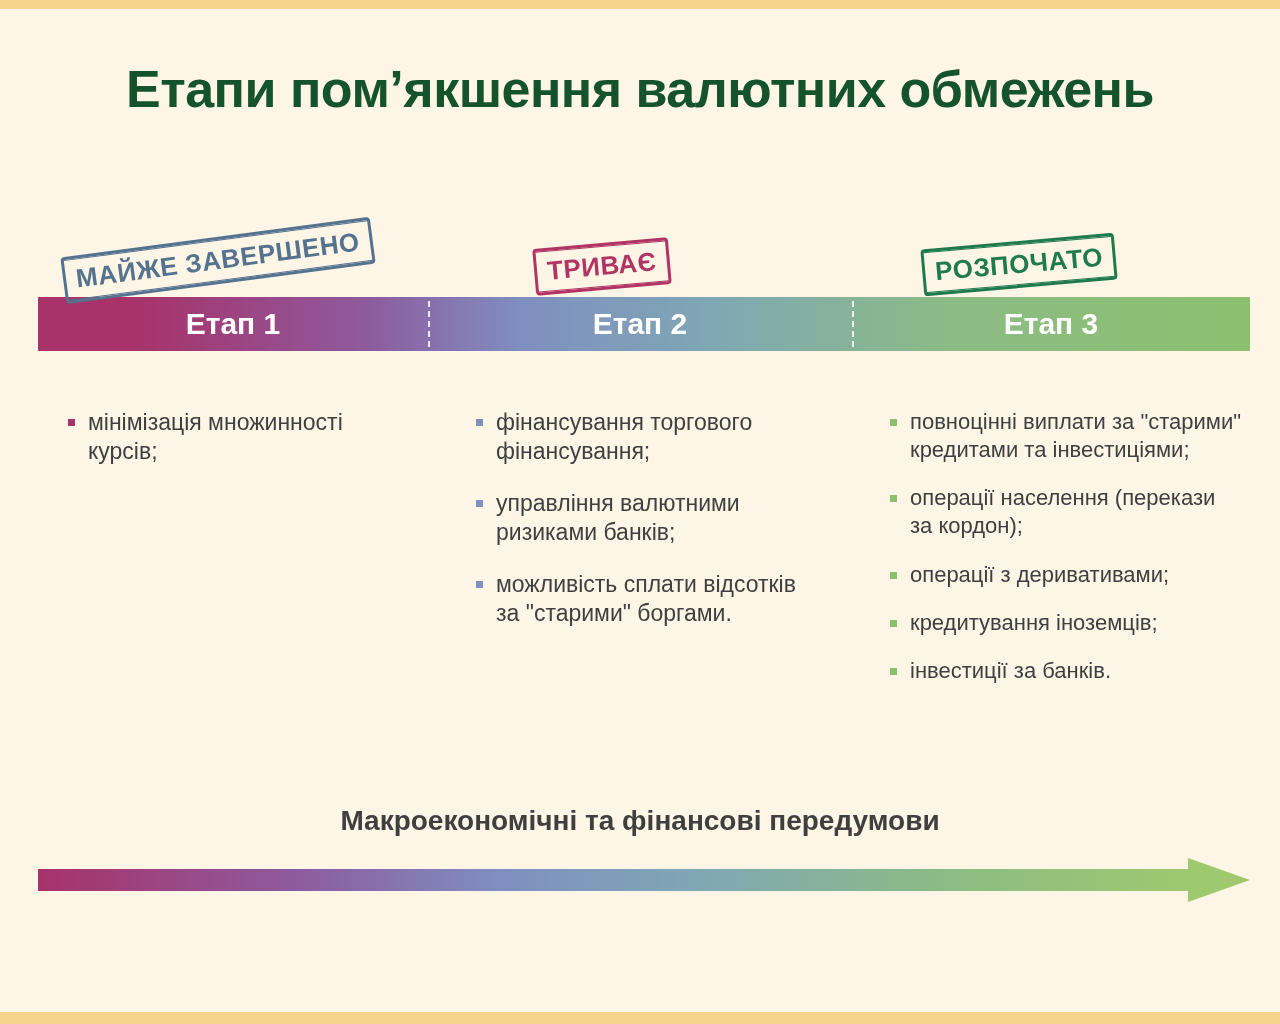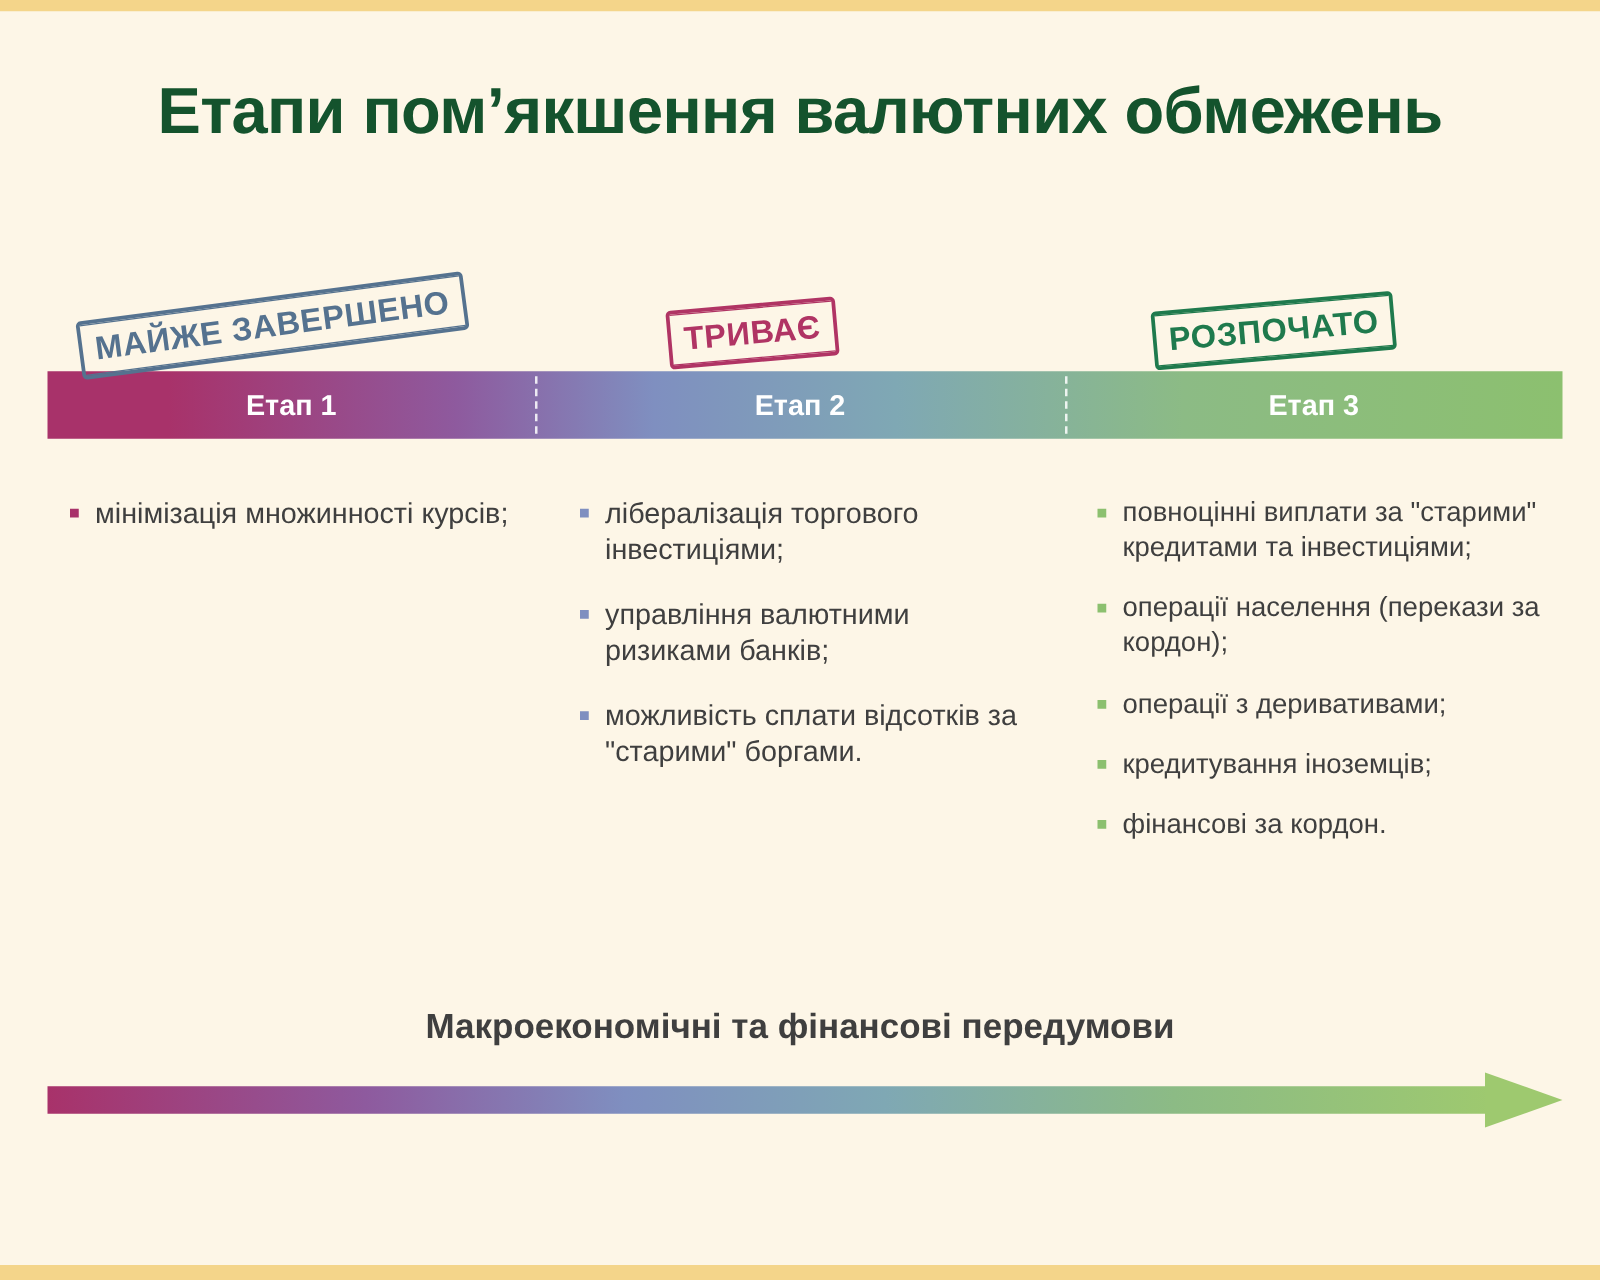--- a/index.html
+++ b/index.html
@@ -57,21 +57,21 @@
         #8cbb85 75%,
         #8cc06f 100%);
   }
   .stage-cell {
     position: absolute;
     top: 0;
     height: 54px;
     line-height: 54px;
     text-align: center;
     color: #ffffff;
-    font-size: 23px;
+    font-size: 30px;
     font-weight: bold;
   }
   .stage-1 { left: 0px;   width: 390px; }
   .stage-2 { left: 390px; width: 424px; }
   .stage-3 { left: 814px; width: 398px; }
   .divider {
     position: absolute;
     top: 4px;
     width: 0;
     height: 46px;
@@ -127,21 +127,21 @@
   .col {
     position: absolute;
     top: 396px;
   }
   .col-1 { left: 50px;  width: 360px; }
   .col-2 { left: 458px; width: 372px; }
   .col-3 { left: 872px; width: 382px; }
 
   .col ul {
     list-style: none;
-    margin: 0;
+    margin: 12px;
     padding: 0;
   }
   .col li {
     position: relative;
     padding-left: 26px;
     color: #3f3f3f;
     line-height: 1.28;
   }
   .col li::before {
     content: "";
@@ -227,33 +227,33 @@
 </div>
 
 <div class="col col-1">
   <ul>
     <li>мінімізація множинності курсів;</li>
   </ul>
 </div>
 
 <div class="col col-2">
   <ul>
-    <li>лібералізація торгового інвестиціями;</li>
+    <li>фінансування торгового фінансування;</li>
     <li>управління валютними ризиками банків;</li>
     <li>можливість сплати відсотків за "старими" боргами.</li>
   </ul>
 </div>
 
 <div class="col col-3">
   <ul>
     <li>повноцінні виплати за "старими" кредитами та інвестиціями;</li>
     <li>операції населення (перекази за кордон);</li>
     <li>операції з деривативами;</li>
     <li>кредитування іноземців;</li>
-    <li>фінансові за кордон.</li>
+    <li>інвестиції за банків.</li>
   </ul>
 </div>
 
 <div class="footer-title">Макроекономічні та фінансові передумови</div>
 
 <div class="arrow-wrap">
   <div class="arrow-shaft"></div>
   <div class="arrow-head"></div>
 </div>
 

